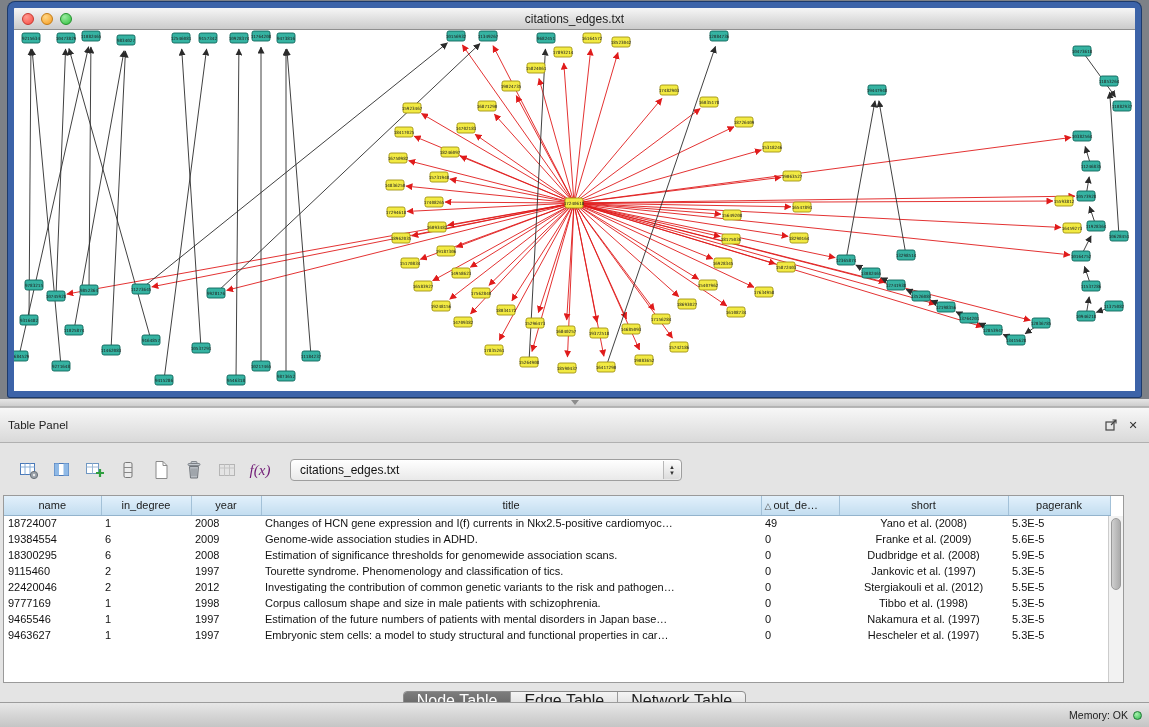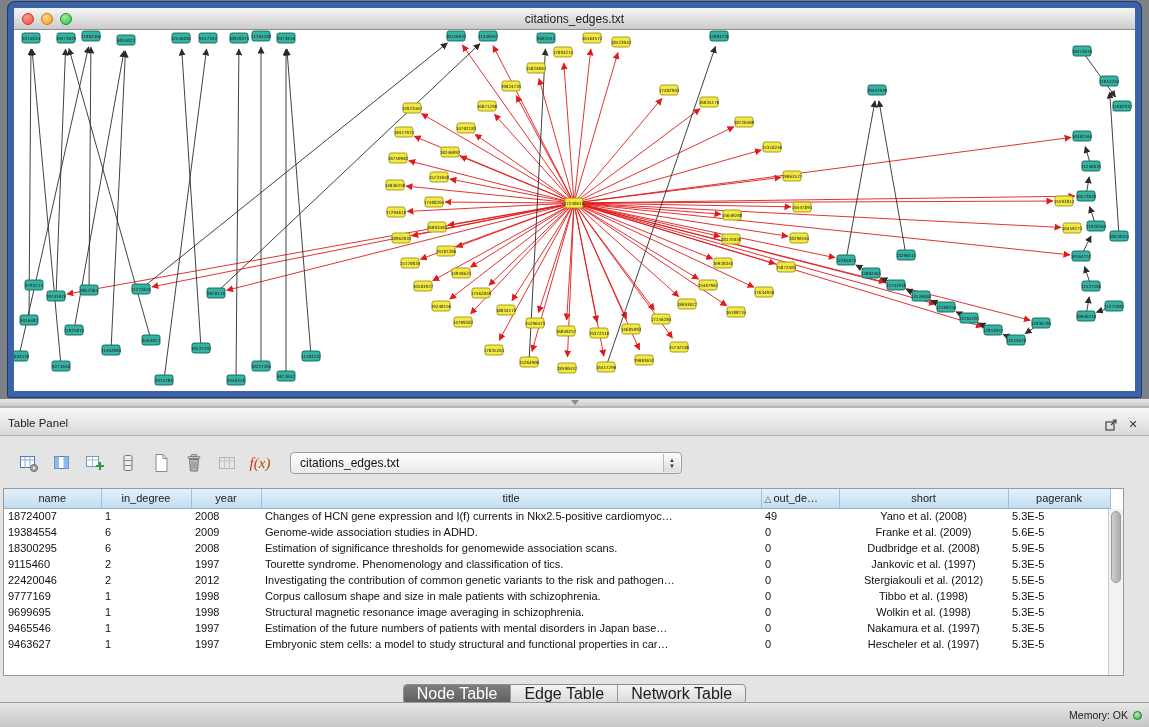--- a/index.html
+++ b/index.html
@@ -39,32 +39,32 @@
   .splitter {
     position:absolute; top:399px; left:0; width:1149px; height:8px;
     background:linear-gradient(#e6e6e6,#cdcdcd); border-bottom:1px solid #b2b2b2;
     display:flex; align-items:center; justify-content:center;
   }
   .splitter-handle { width:0; height:0; border-left:4px solid transparent; border-right:4px solid transparent; border-top:5px solid #8c8c8c; }
 
   
   .table-panel { position:absolute; top:407px; left:0; width:1149px; bottom:17px; background:#e4e4e4; }
   .panel-header {
-    height:29px; background:linear-gradient(#f7f7f7,#d9d9d9);
+    height:36px; background:linear-gradient(#f7f7f7,#d9d9d9);
     border-top:1px solid #b6b6b6; border-bottom:1px solid #b0b0b0;
-    display:flex; padding:9px 8px; font-size:11.5px; color:#222;
+    display:flex; align-items:center; padding:9px 8px; font-size:11.5px; color:#222;
   }
   .panel-header .spacer { flex:1; }
   .panel-hdr-btn { display:flex; align-items:center; justify-content:center; width:16px; height:15px; margin-left:6px; color:#333; font-size:11px; cursor:default; }
 
   .panel-body { position:relative; padding-top:0; }
 
   .toolbar { display:flex; align-items:center; margin:11px 0 0 14px; height:32px; }
   .tool-btn { width:30px; height:28px; display:flex; align-items:center; justify-content:center; margin-right:3px; border-radius:3px; }
-  .fx-label { font-family:"Liberation Serif",serif; font-style:italic; font-size:15px; color:#c2410c; }
+  .fx-label { font-family:"Liberation Serif",serif; font-style:italic; font-size:15px; color:#701a75; }
   .combo {
     position:relative; width:392px; height:22px; margin-left:12px;
     border:1px solid #9e9e9e; border-radius:4px;
     background:linear-gradient(#ffffff,#e9e9e9);
     display:flex; align-items:center; padding-left:9px; font-size:12px; color:#111;
   }
   .combo-arrows {
     position:absolute; right:1px; top:1px; bottom:1px; width:17px;
     border-left:1px solid #b8b8b8; border-radius:0 3px 3px 0;
     background:linear-gradient(#fbfbfb,#dcdcdc);
@@ -828,29 +828,20 @@
             <tr>
               <td>9777169</td>
               <td>1</td>
               <td>1998</td>
               <td>Corpus callosum shape and size in male patients with schizophrenia.</td>
               <td>0</td>
               <td class="c-center">Tibbo et al. (1998)</td>
               <td>5.3E-5</td>
             </tr>
             <tr>
-              <td>9699695</td>
-              <td>1</td>
-              <td>1998</td>
-              <td>Structural magnetic resonance image averaging in schizophrenia.</td>
-              <td>0</td>
-              <td class="c-center">Wolkin et al. (1998)</td>
-              <td>5.3E-5</td>
-            </tr>
-            <tr>
               <td>9465546</td>
               <td>1</td>
               <td>1997</td>
               <td>Estimation of the future numbers of patients with mental disorders in Japan base…</td>
               <td>0</td>
               <td class="c-center">Nakamura et al. (1997)</td>
               <td>5.3E-5</td>
             </tr>
             <tr>
               <td>9463627</td>

